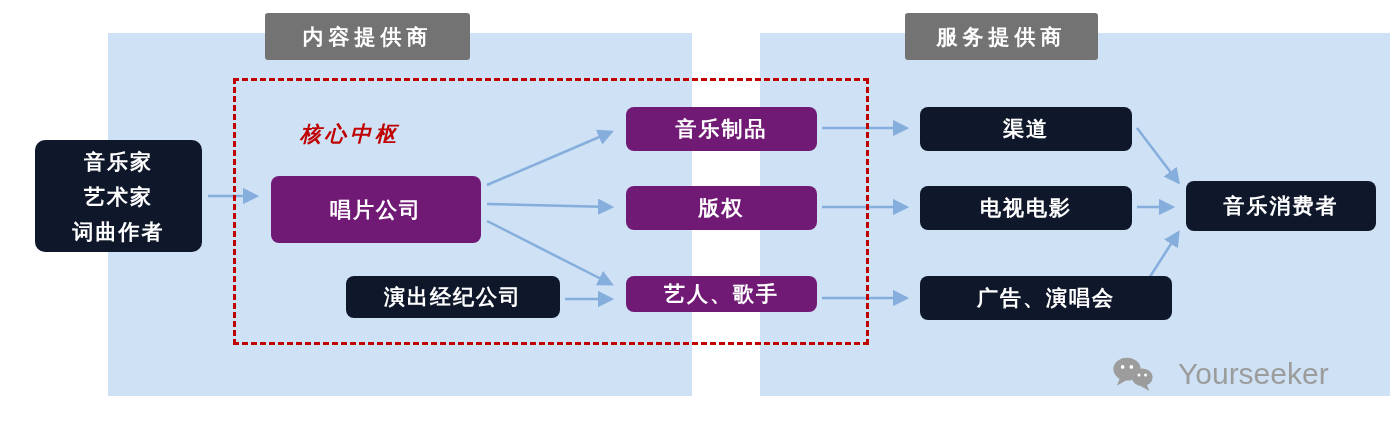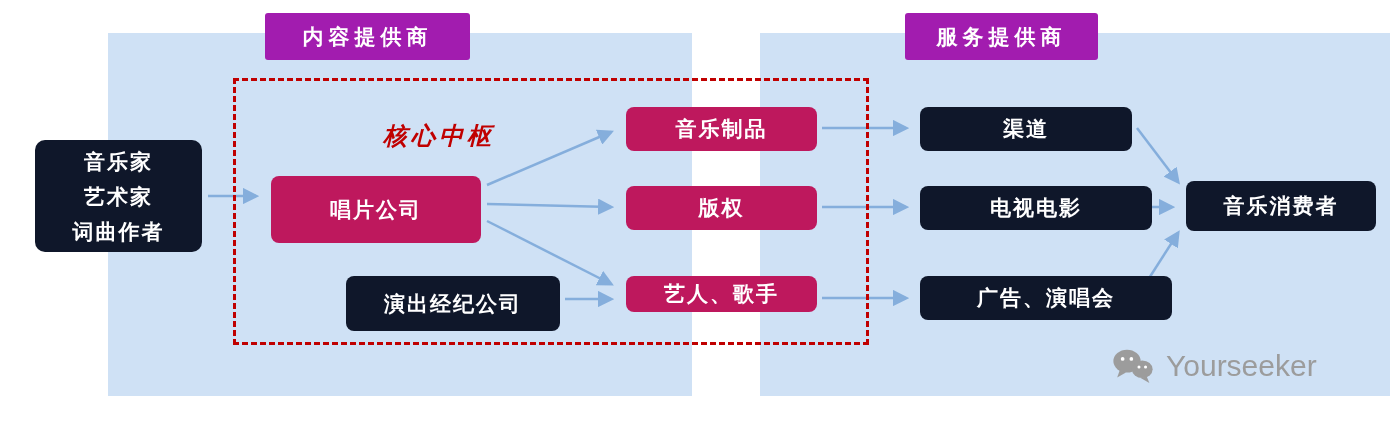--- a/index.html
+++ b/index.html
@@ -18,21 +18,21 @@
     position: absolute;
     top: 33px;
     height: 363px;
     background: #cfe1f5;
   }
   .panel-left  { left: 108px; width: 584px; }
   .panel-right { left: 760px; width: 630px; }
 
   .badge {
     position: absolute;
-    background: #a21caf;
+    background: #737373;
     color: #ffffff;
     font-weight: bold;
     font-size: 21px;
     letter-spacing: 5px;
     display: flex;
     align-items: center;
     justify-content: center;
     border-radius: 3px;
   }
   .badge-content { left: 265px; top: 13px; width: 205px; height: 47px; }
@@ -42,67 +42,67 @@
     position: absolute;
     left: 233px; top: 78px;
     width: 636px; height: 267px;
     border: 3px dashed #c00000;
   }
 
   .core-label {
     position: absolute;
     left: 300px; top: 120px;
     width: 195px;
-    text-align: right;
+    text-align: left;
     color: #c00000;
     font-weight: bold;
     font-style: italic;
-    font-size: 24px;
+    font-size: 21px;
     letter-spacing: 4px;
   }
 
   .node {
     position: absolute;
     color: #ffffff;
     font-weight: bold;
     font-size: 21px;
     letter-spacing: 2px;
     display: flex;
     align-items: center;
     justify-content: center;
     border-radius: 8px;
     text-align: center;
   }
-  .orange { background: #be185d; }
+  .orange { background: #701a75; }
   .gray   { background: #0f172a; }
 
   .node-creators       { left: 35px;   top: 140px; width: 167px; height: 112px; flex-direction: column; line-height: 35px; border-radius: 10px; }
   .node-record-company { left: 271px;  top: 176px; width: 210px; height: 67px; }
-  .node-agency         { left: 346px;  top: 276px; width: 214px; height: 55px; }
+  .node-agency         { left: 346px;  top: 276px; width: 214px; height: 42px; }
   .node-music-products { left: 626px;  top: 107px; width: 191px; height: 44px; }
   .node-copyright      { left: 626px;  top: 186px; width: 191px; height: 44px; }
   .node-artists        { left: 626px;  top: 276px; width: 191px; height: 36px; }
   .node-channels       { left: 920px;  top: 107px; width: 212px; height: 44px; }
-  .node-tv-movies      { left: 920px;  top: 186px; width: 232px; height: 44px; }
+  .node-tv-movies      { left: 920px;  top: 186px; width: 212px; height: 44px; }
   .node-ads-concerts   { left: 920px;  top: 276px; width: 252px; height: 44px; }
   .node-consumers      { left: 1186px; top: 181px; width: 190px; height: 50px; }
 
   .arrows {
     position: absolute;
     left: 0; top: 0;
     width: 1397px; height: 427px;
     pointer-events: none;
   }
 
   .watermark {
     position: absolute;
-    left: 1112px; top: 348px;
+    left: 1112px; top: 356px;
     display: flex;
     align-items: center;
-    gap: 12px;
+    gap: 24px;
     color: #9c9c9c;
     font-size: 30px;
     justify-content: space-between;
   }
   .wechat-icon { display: inline-flex; }
 </style>
 </head>
 <body>
 
 <div class="canvas">

